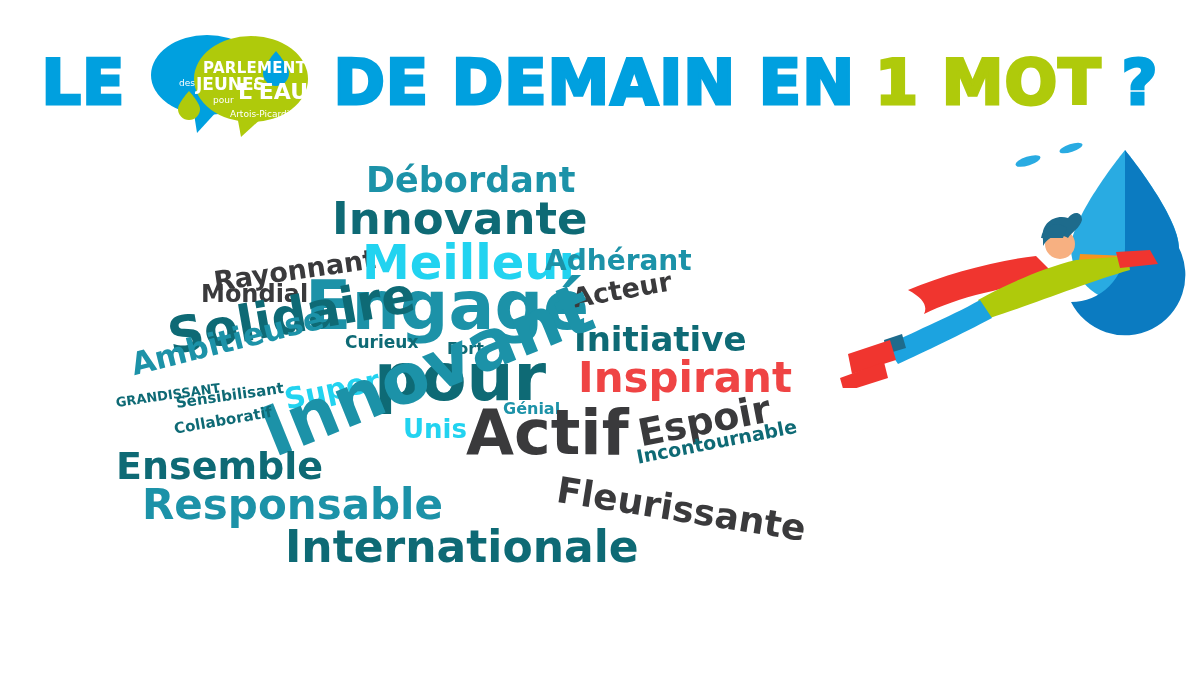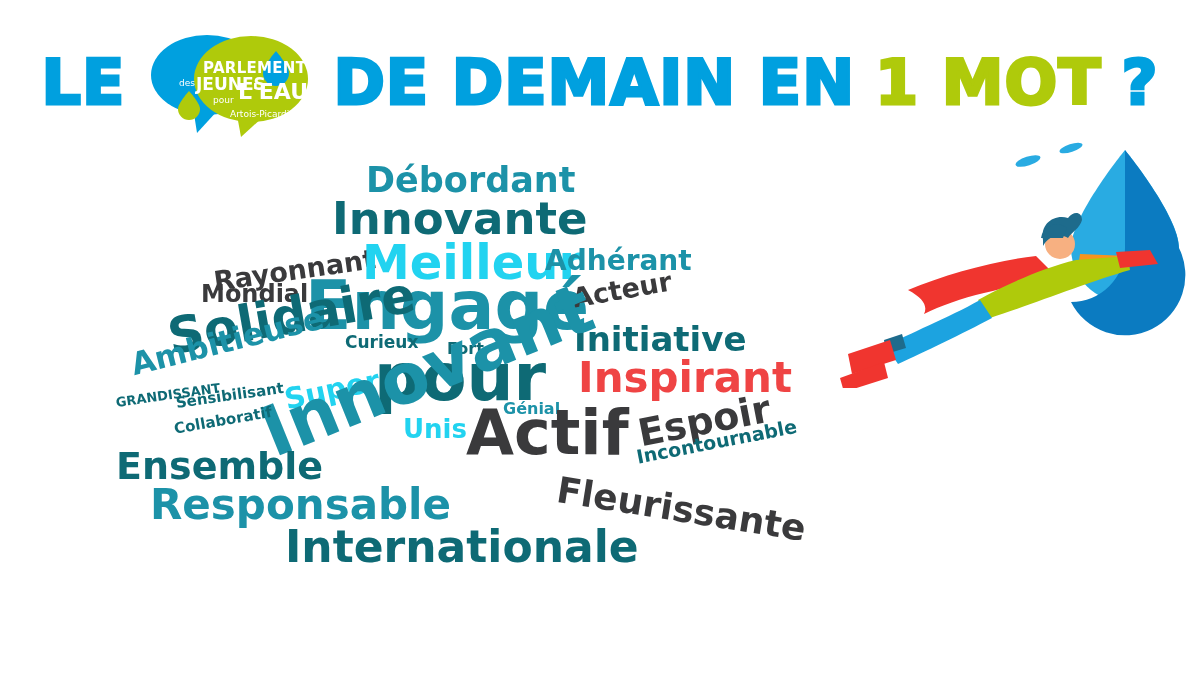--- a/index.html
+++ b/index.html
@@ -93,21 +93,21 @@
       <span class="w" style="left: 175px; top: 396px; font-size: 15px; color: rgb(14, 106, 117); transform: rotate(-8deg);">Sensibilisant</span>
       <span class="w" style="left: 503px; top: 401px; font-size: 16px; color: rgb(28, 146, 168); transform: rotate(0deg);">Génial</span>
       <span class="w" style="left: 252px; top: 403px; font-size: 70px; color: rgb(28, 146, 168); transform: rotate(-22deg);">Innovant</span>
       <span class="w" style="left: 173px; top: 422px; font-size: 15px; color: rgb(14, 106, 117); transform: rotate(-10deg);">Collaboratif</span>
       <span class="w" style="left: 403px; top: 416px; font-size: 26px; color: rgb(34, 211, 240); transform: rotate(0deg);">Unis</span>
       <span class="w" style="left: 466px; top: 402px; font-size: 62px; color: rgb(58, 58, 60); transform: rotate(0deg);">Actif</span>
       <span class="w" style="left: 635px; top: 415px; font-size: 38px; color: rgb(58, 58, 60); transform: rotate(-11deg);">Espoir</span>
       <span class="w" style="left: 635px; top: 448px; font-size: 19px; color: rgb(14, 106, 117); transform: rotate(-11deg);">Incontournable</span>
       <span class="w" style="left: 116px; top: 447px; font-size: 38px; color: rgb(14, 106, 117); transform: rotate(0deg);">Ensemble</span>
       <span class="w" style="left: 560px; top: 472px; font-size: 36px; color: rgb(58, 58, 60); transform: rotate(9deg);">Fleurissante</span>
-      <span class="w" style="left: 142px; top: 484px; font-size: 42px; color: rgb(28, 146, 168); transform: rotate(0deg); margin-left: 8px;">Responsable</span>
+      <span class="w" style="left: 142px; top: 484px; font-size: 42px; color: rgb(28, 146, 168); transform: rotate(0deg);">Responsable</span>
       <span class="w" style="left: 285px; top: 525px; font-size: 44px; color: rgb(14, 106, 117); transform: rotate(0deg);">Internationale</span>
     </div>
 
   <div class="hero">
     <svg width="360" height="260" viewBox="0 0 360 260">
 
       <ellipse cx="200" cy="33" rx="13" ry="4.5" transform="rotate(-18 200 33)" fill="#29ABE2"></ellipse>
       <ellipse cx="243" cy="20" rx="12" ry="4" transform="rotate(-18 243 20)" fill="#29ABE2"></ellipse>
 
       <path d="M297 22 C297 22 243 88 243 120 a54 54 0 0 0 108 0 C351 88 297 22 297 22 Z" fill="#29ABE2"></path>

